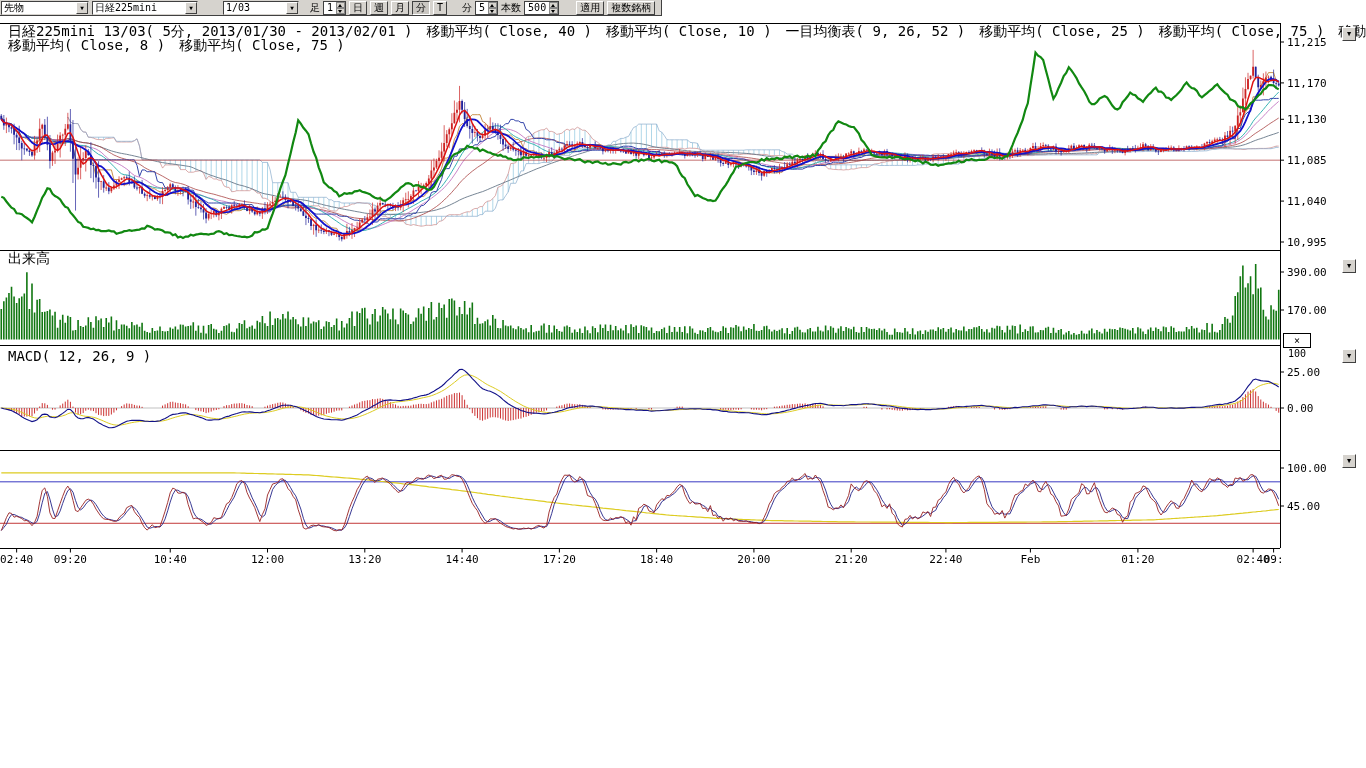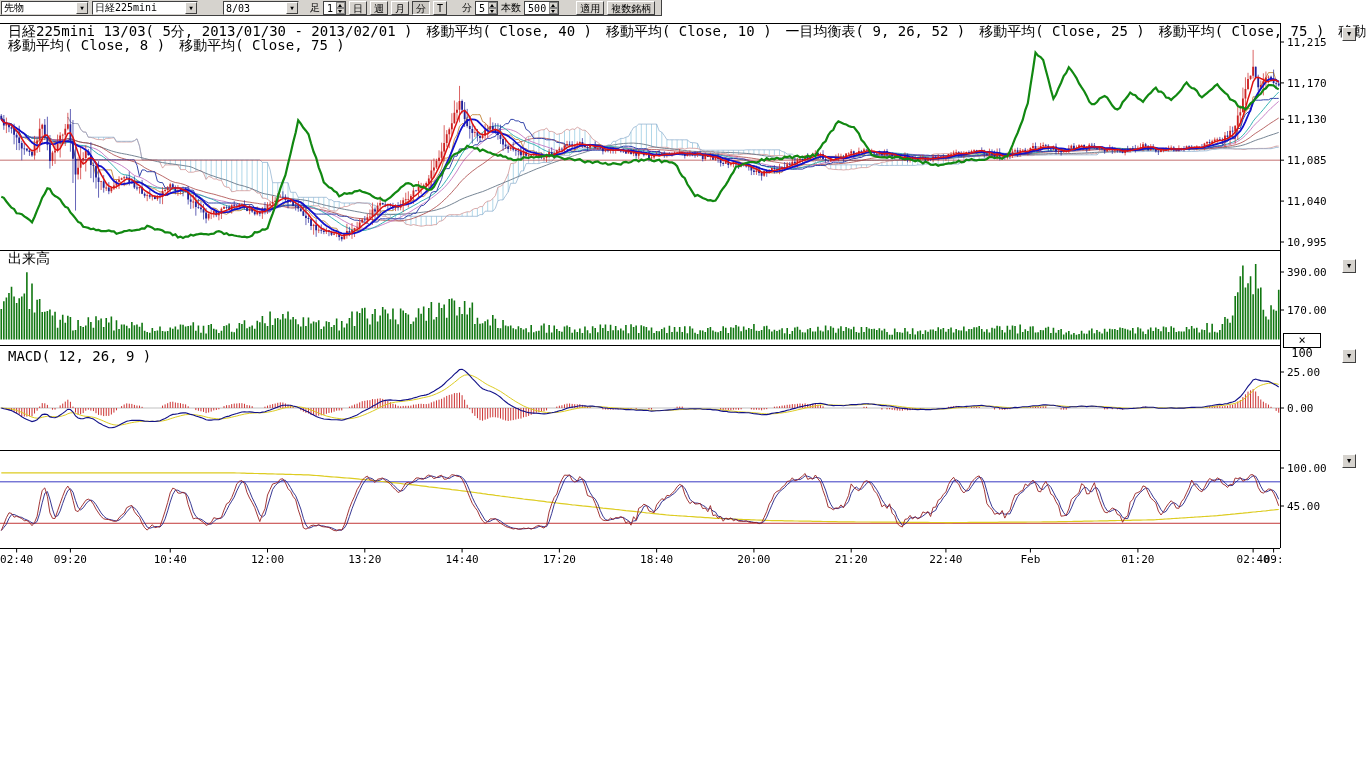--- a/index.html
+++ b/index.html
@@ -2,21 +2,21 @@
 <html><head>
 <meta charset="utf-8">
 <style>
   *{margin:0;padding:0;box-sizing:border-box}
   html,body{width:1366px;height:768px;background:#fff;overflow:hidden;
     font-family:"DejaVu Sans Mono","DejaVu Sans",monospace;position:relative}
   #chart-svg{position:absolute;top:0;left:0;z-index:1}
   svg text{font-family:"DejaVu Sans Mono","DejaVu Sans",monospace}
 
   
-  .toolbar{position:absolute;top:0;left:0;z-index:6;height:16px;display:flex;align-items:flex-start;
+  .toolbar{position:absolute;top:0;left:0;z-index:6;height:16px;display:flex;align-items:center;
     background:#d6d3ce;border-right:1px solid #404040;border-bottom:1px solid #404040;
     padding:1px 6px 1px 1px;gap:3px;white-space:nowrap}
   .combo{display:flex;align-items:center;height:14px;background:#fff;
     border:1px solid;border-color:#404040 #d6d3ce #d6d3ce #404040}
   .combo .combo-text{flex:1;font-size:10px;padding:0 2px;overflow:hidden}
   .combo .combo-arrow{width:12px;height:12px;background:#d6d3ce;color:#000;
     border:1px solid;border-color:#fff #404040 #404040 #fff;
     font-size:6px;line-height:10px;text-align:center;flex:none}
   .w1{width:88px}.w2{width:106px}.w3{width:76px}
   .tlabel{font-size:10px}
@@ -29,22 +29,22 @@
   .spin-btns i.up::after{top:1px;border-bottom:3px solid #000}
   .spin-btns i.dn::after{top:1px;border-top:3px solid #000}
   .tbtn{height:14px;font-size:10px;line-height:11px;background:#d6d3ce;padding:0 3px;cursor:default;
     border:1px solid;border-color:#fff #404040 #404040 #fff;
     font-family:"DejaVu Sans Mono","DejaVu Sans",monospace}
   .tbtn.pressed{border-color:#404040 #fff #fff #404040;background:#cac7c2}
 
   
   .overlay{position:absolute;top:0;left:0;width:1366px;height:575px;z-index:4;pointer-events:none}
   .hdr{position:absolute;left:8px;display:flex;column-gap:14px;font-size:14px;line-height:12px;color:#000;white-space:nowrap}
-  .mult-box{position:absolute;left:1283px;top:333px;width:38px;height:15px;border:1px solid #000;background:#fff;
-    font-size:12px;line-height:13px;text-align:center}
+  .mult-box{position:absolute;left:1283px;top:333px;width:28px;height:15px;border:1px solid #000;background:#fff;
+    font-size:10px;line-height:13px;text-align:center}
   .axis-dd{position:absolute;left:1342px;width:14px;height:14px;background:#d6d3ce;color:#000;
     border:1px solid;border-color:#fff #404040 #404040 #fff;
     font-size:7px;line-height:12px;text-align:center;pointer-events:auto}
 </style>
 </head>
 <body>
 
 <div>
 
   <svg id="chart-svg" width="1366" height="575">
@@ -164,21 +164,21 @@
   <div class="toolbar">
     <div class="combo w1">
       <span class="combo-text">先物</span>
       <span class="combo-arrow">▼</span>
     </div>
     <div class="combo w2">
       <span class="combo-text">日経225mini</span>
       <span class="combo-arrow">▼</span>
     </div>
     <div class="combo w3" style="margin-left:22px">
-      <span class="combo-text">8/03</span>
+      <span class="combo-text">1/03</span>
       <span class="combo-arrow">▼</span>
     </div>
     <span class="tlabel" style="margin-left:8px">足</span>
     <div class="spin">
       <span class="spin-val">1</span>
       <span class="spin-btns">
           <i class="up"></i>
           <i class="dn"></i>
         </span>
     </div>

